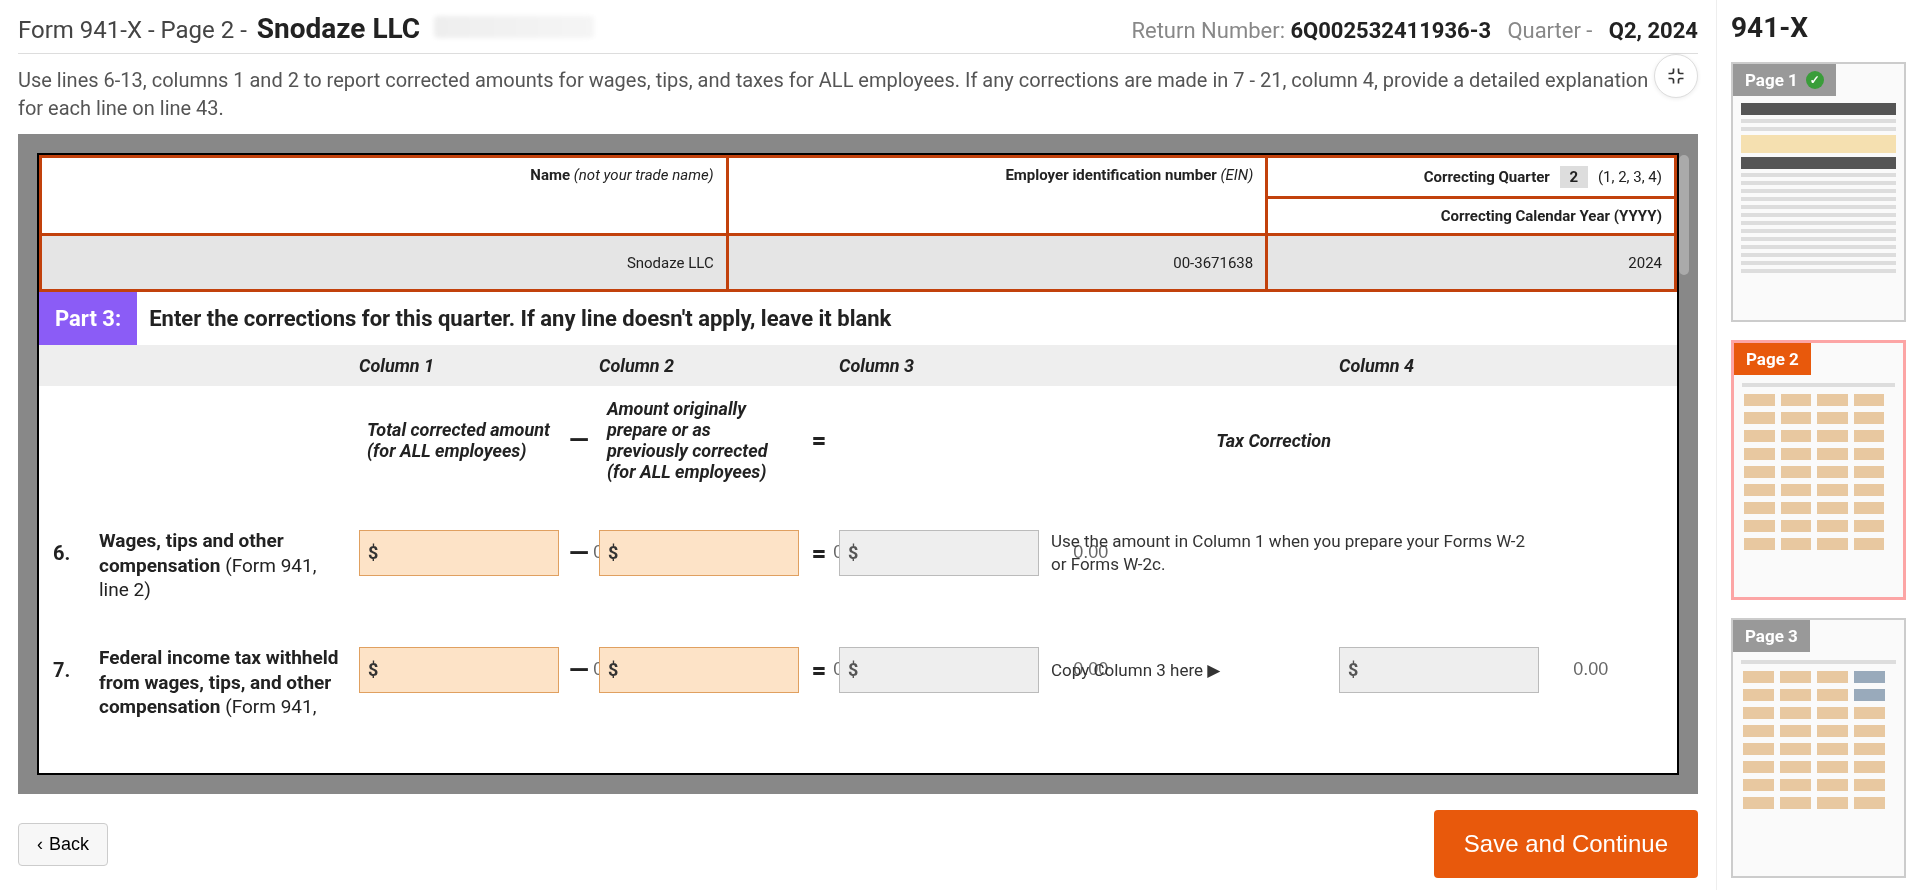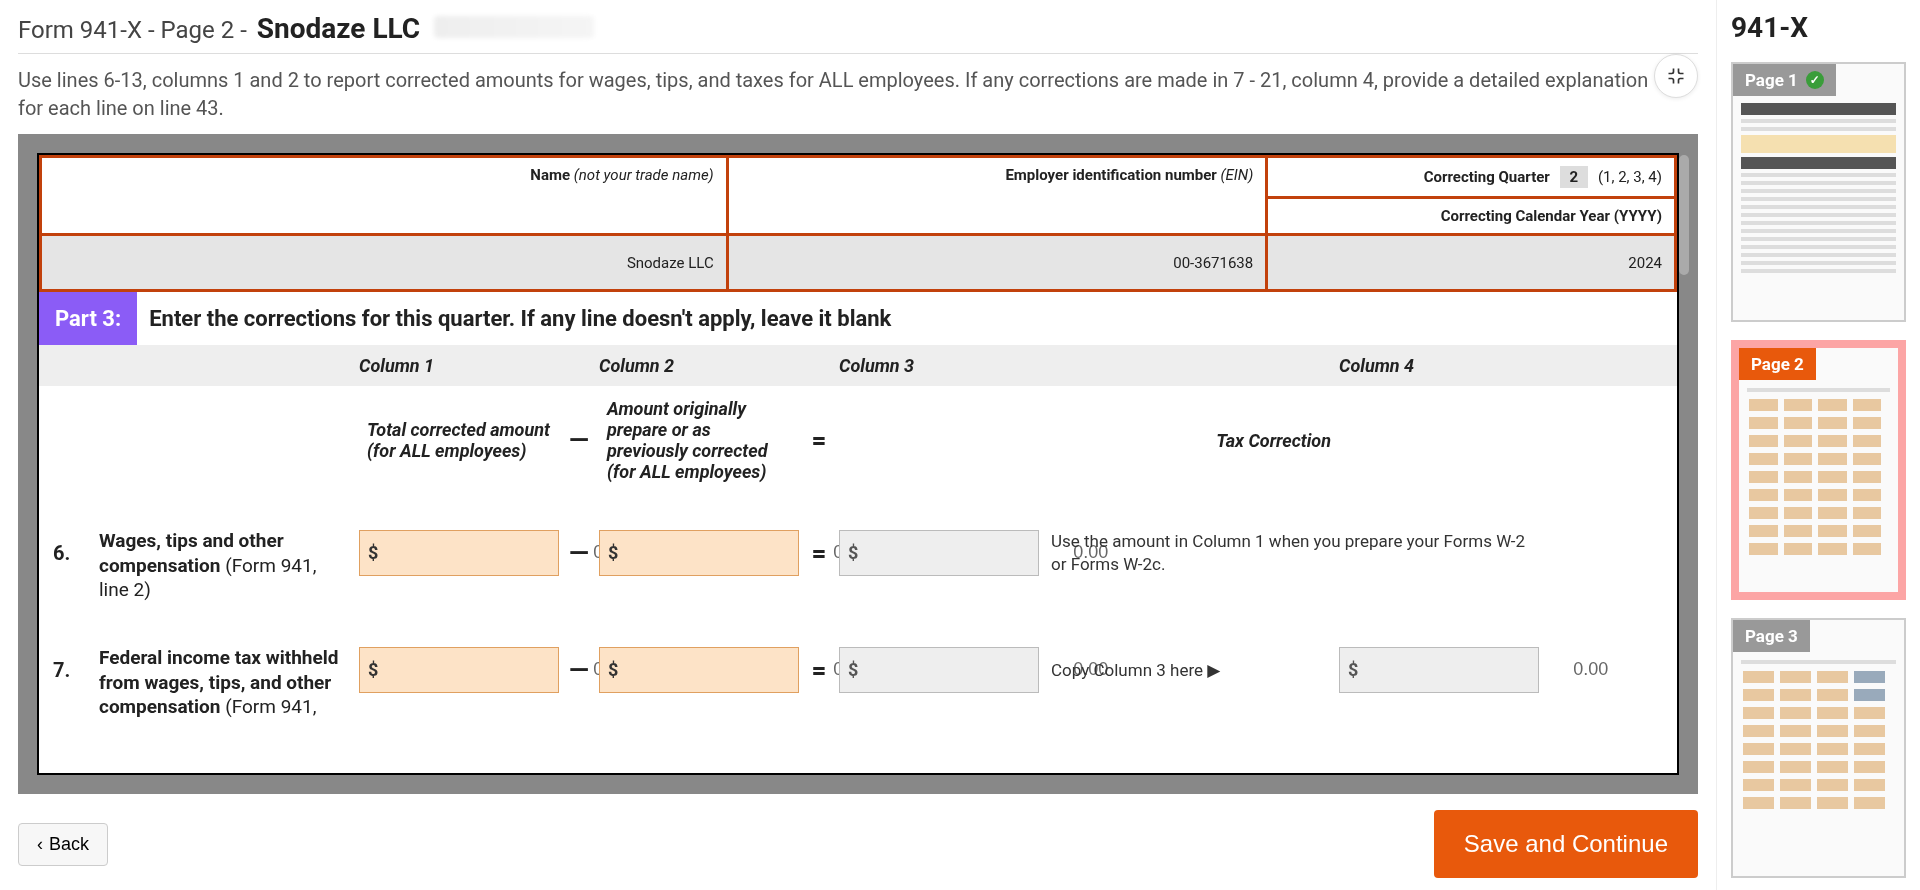--- a/index.html
+++ b/index.html
@@ -55,41 +55,49 @@
   .money.editable .sym { color:#333; }
   .money.editable input { color:#666; }
 
   .footer { display:flex; align-items:center; justify-content:space-between; padding-top:16px; }
   .back-btn { border:1px solid #ccc; background:#f7f7f7; padding:10px 18px; font-size:18px; border-radius:4px; cursor:pointer; display:flex; align-items:center; gap:6px;}
   .save-btn { background:#e8590c; color:#fff; border:none; padding:20px 30px; font-size:24px; border-radius:4px; cursor:pointer; font-weight:500;}
 
   .sidebar { width: 204px; padding: 11px 14px; border-left:1px solid #eee; overflow-y:auto;}
   .sidebar h2 { font-size:28px; font-weight:700; margin-bottom:18px;}
   .thumb { border:2px solid #ccc; margin-bottom:18px; position:relative; height:260px; background:#fafafa; cursor:pointer; overflow:hidden;}
-  .thumb.active { border:8px solid #fca5a5; }
+  .thumb.active { border:3px solid #fca5a5; }
   .thumb-label { position:absolute; top:0; left:0; padding:6px 12px; background:#999; color:#fff; font-weight:700; font-size:17px; display:flex; align-items:center; gap:8px;}
   .thumb.active .thumb-label { background:#e8590c; }
   .thumb-label.done { background:#999; }
   .check-icon { width:18px; height:18px; background:#3a9d3a; border-radius:50%; display:inline-flex; align-items:center; justify-content:center; color:#fff; font-size:12px;}
   .thumb-body { padding: 36px 8px 8px 8px; }
   .skel-line { height:4px; background:#ddd; margin:4px 0; }
   .skel-block { height:12px; background:#e8c8a0; margin:3px 2px; display:inline-block; }
   .skel-row { display:flex; gap:2px; }
   .skel-dark { background:#555; height:12px; margin:3px 0;}
 </style>
 </head>
 <body>
 
 <div class="app">
   <div class="main">
     <div class="topbar">
       <div class="topbar-left">
         <span class="form-label">Form 941-X - Page 2 -</span>
         <span class="company">Snodaze LLC</span>
         <span class="ein-blur"></span>
+      </div>
+      <div class="topbar-right">
+        <span class="rlabel">Return Number:</span>
+        <span class="rvalue">6Q002532411936-3</span>
+        &nbsp;
+        <span class="rlabel">Quarter -</span>
+        &nbsp;
+        <span class="rvalue">Q2, 2024</span>
       </div>
     </div>
 
     <div class="instructions">Use lines 6-13, columns 1 and 2 to report corrected amounts for wages, tips, and taxes for ALL employees. If any corrections are made in 7 - 21, column 4, provide a detailed explanation for each line on line 43.</div>
 
     <div class="controls-float">
       <div class="circle-btn">
         <svg viewBox="0 0 24 24">
             <path d="M9 3v4a2 2 0 0 1-2 2H3"></path>
             <path d="M15 3v4a2 2 0 0 0 2 2h4"></path>

